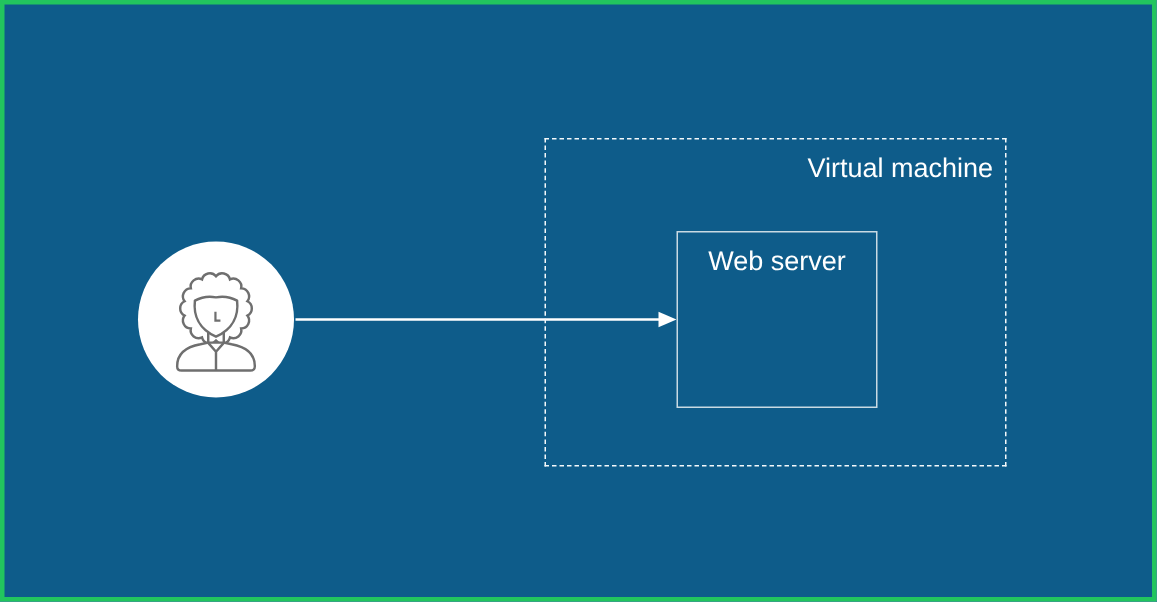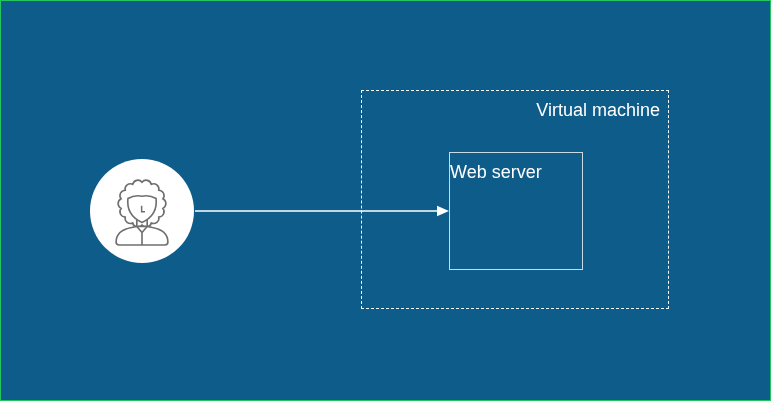--- a/index.html
+++ b/index.html
@@ -4,21 +4,21 @@
 <style>
   html, body { margin: 0; padding: 0; }
   body { font-family: "Liberation Sans", sans-serif; }
 
   .canvas {
     position: relative;
     width: 771px;
     height: 401px;
     box-sizing: border-box;
     background: #0E5C8A;
-    border: 1px solid #22c55e;
+    border: 3px solid #22c55e;
     overflow: hidden;
     text-decoration: underline;
   }
 
   
   .avatar-circle {
     position: absolute;
     left: 89px;
     top: 158px;
     width: 104px;
@@ -59,21 +59,21 @@
 
   
   .server-box {
     position: absolute;
     left: 448px;
     top: 151px;
     width: 134px;
     height: 118px;
     box-sizing: border-box;
     border: 1px solid #C9DAE3;
-    text-align: left;
+    text-align: center;
   }
   .server-label {
     display: block;
     margin-top: 9px;
     color: #FFFFFF;
     font-size: 18px;
     white-space: nowrap;
   }
 </style>
 </head>

